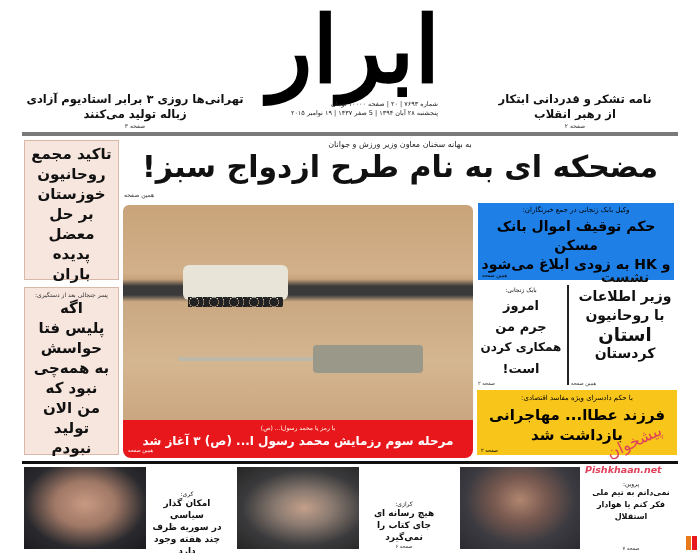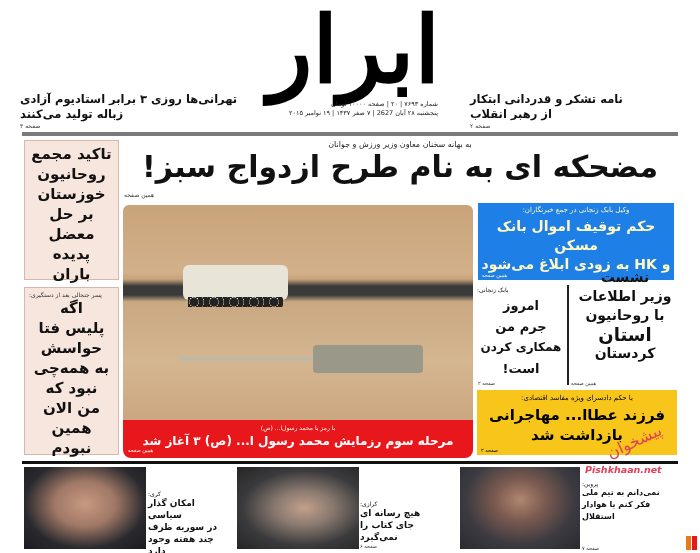--- a/index.html
+++ b/index.html
@@ -1,43 +1,43 @@
 <!DOCTYPE html>
 <html><head>
 <meta charset="utf-8">
 <style>
 *{box-sizing:border-box;margin:0;padding:0}
 body{width:700px;height:553px;background:#fff;position:relative;overflow:hidden;font-family:"DejaVu Sans",sans-serif;color:#111}
 .abs{position:absolute}
-.rtl{direction:rtl;text-align:left}
+.rtl{direction:rtl;text-align:center}
 .ctr{text-align:center}
 .masthead{left:260px;top:0;width:180px;height:100px;font-family:"DejaVu Serif",serif;font-size:92px;font-weight:bold;line-height:100px;text-align:right;direction:rtl;letter-spacing:-2px;color:#000}
 .issue{left:262px;top:100px;width:176px;font-size:6.5px;line-height:9px;color:#222;direction:rtl;text-align:right}
 .teaser{font-weight:bold;font-size:11.5px;line-height:15px}
 .pg{font-size:6px;color:#333}
 .rule{left:22px;top:132px;width:656px;height:4px;background:#7a7a7a}
 .kicker{font-size:8px;color:#222}
 .headline{font-size:30px;font-weight:900;line-height:36px;letter-spacing:-0.5px}
 .sidebox{background:#f7e6de;border:1px solid #d9b8a9;padding:3px 4px}
 .sidebox .big{font-size:15px;font-weight:bold;line-height:20px;text-align:center;direction:rtl}
 .photo{border-radius:6px;overflow:hidden}
-.bluebox{background:#1e7fe6;color:#fef9c3}
+.bluebox{background:#1e7fe6;color:#000000}
 .yellowbox{background:#f8c61a;color:#000000}
 .redbar{background:#e8171c;color:#fff;border-radius:0 0 8px 8px}
 .vr{background:#222}
 .hr{background:#111}
 .smallnews{font-size:9px;font-weight:bold;line-height:12px}
 </style>
 </head>
 <body>
 
 <div class="abs masthead">ابرار</div>
 <div class="abs issue">
   <div>شماره ۷۶۹۳ | ۲۰ | صفحه ۱۰۰۰۰ تومان</div>
-  <div>پنجشنبه ۲۸ آبان 2627 | ۷ صفر ۱۴۳۷ | ۱۹ نوامبر ۲۰۱۵</div>
+  <div>پنجشنبه ۲۸ آبان ۱۳۹۴ | 5 صفر ۱۴۳۷ | ۱۹ نوامبر ۲۰۱۵</div>
 </div>
 
 <div class="abs rtl" style="left:20px;top:92px;width:230px">
   <div class="teaser">تهرانی‌ها روزی ۳ برابر استادیوم آزادی</div>
   <div class="teaser">زباله تولید می‌کنند</div>
   <div class="pg">صفحه ۳</div>
 </div>
 <div class="abs rtl" style="left:470px;top:92px;width:210px">
   <div class="teaser">نامه تشکر و قدردانی ابتکار</div>
   <div class="teaser">از رهبر انقلاب</div>
@@ -62,21 +62,21 @@
   <div class="pg">صفحه ۴</div>
 </div>
 
 <div class="abs sidebox" style="left:24px;top:287px;width:95px;height:168px">
   <div class="pg rtl">پسر جنجالی بعد از دستگیری:</div>
   <div class="big">اگه</div>
   <div class="big">پلیس فتا</div>
   <div class="big">حواسش</div>
   <div class="big">به همه‌چی</div>
   <div class="big">نبود که</div>
-  <div class="big">من الان همین</div>
+  <div class="big">من الان تولید</div>
   <div class="big">نبودم</div>
 </div>
 
 <div class="abs photo" style="left:123px;top:205px;width:350px;height:225px;background:linear-gradient(180deg,#c9a47a 0%,#d2b08a 30%,#c7a27a 33%,#3a3a3a 36%,#3a3a3a 40%,#c9a882 43%,#d4b690 70%,#c9a47e 100%)">
   <div class="abs" style="left:60px;top:60px;width:105px;height:35px;background:#e8e4d8;border-radius:6px"></div>
   <div class="abs" style="left:65px;top:92px;width:95px;height:10px;background:repeating-radial-gradient(circle at 6px 5px,#222 0 4px,transparent 5px);background-size:20px 10px"></div>
   <div class="abs" style="left:55px;top:152px;width:160px;height:4px;background:#bdb8a8"></div>
   <div class="abs" style="left:190px;top:140px;width:110px;height:28px;background:#9a9888;border-radius:4px"></div>
 </div>
 

